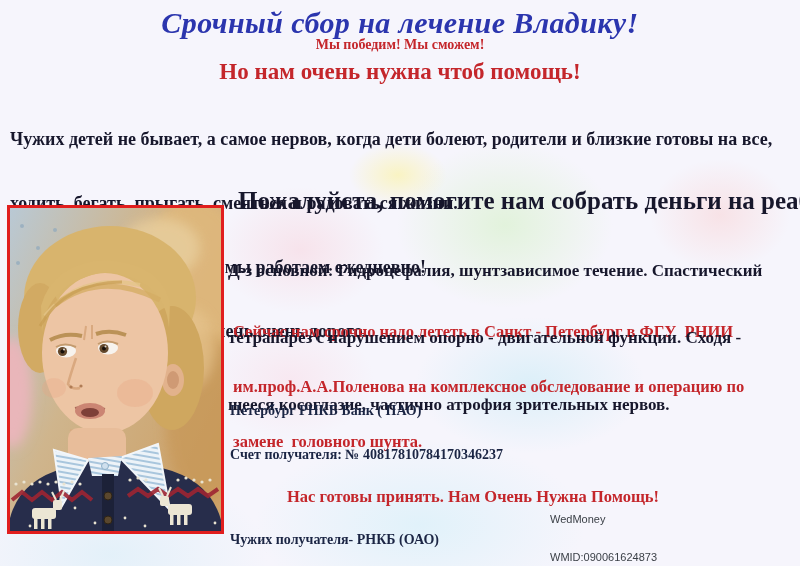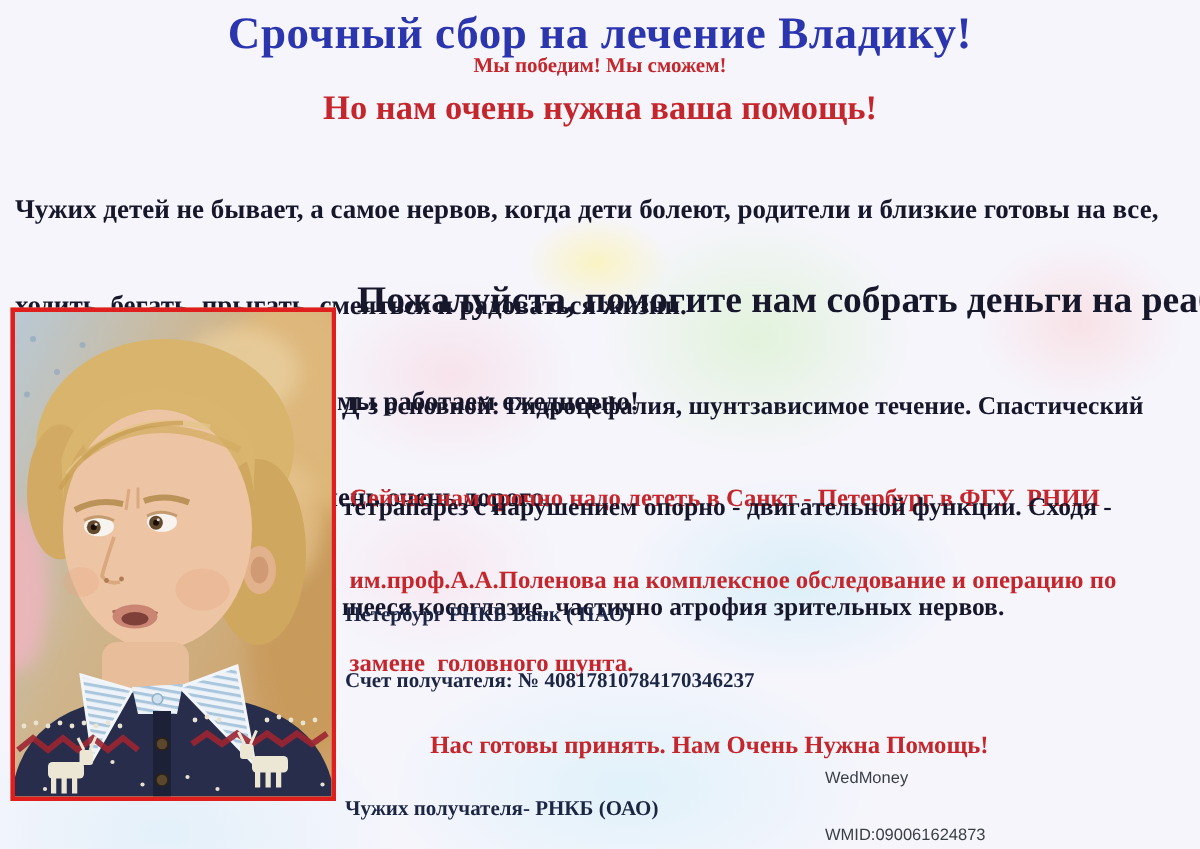--- a/index.html
+++ b/index.html
@@ -13,21 +13,21 @@
       radial-gradient(ellipse 150px 115px at 505px 225px, rgba(206,240,188,.5), transparent 72%),
       radial-gradient(ellipse 100px 80px at 720px 215px, rgba(250,198,198,.4), transparent 70%),
       radial-gradient(ellipse 160px 95px at 530px 385px, rgba(193,233,245,.5), transparent 72%),
       radial-gradient(ellipse 120px 85px at 290px 380px, rgba(250,213,224,.4), transparent 70%),
       radial-gradient(ellipse 230px 120px at 420px 525px, rgba(203,238,248,.5), transparent 72%),
       radial-gradient(ellipse 220px 120px at 110px 555px, rgba(205,235,246,.45), transparent 72%),
       #f6f5fc;
   }
   .abs{position:absolute;}
   .center{left:0;width:800px;text-align:center;}
-  .title{top:6px;font-size:30px;color:#2b35ae;letter-spacing:.4px;}
+  .title{top:6px;font-size:30px;color:#2b35ae;letter-spacing:.4px;font-style:italic;}
   .sub1{top:37px;font-size:14px;color:#c4262b;}
   .sub2{top:59px;font-size:23px;color:#c4262b;}
   .intro{top:86px;left:10px;font-size:18px;line-height:21.4px;color:#17172c;white-space:pre;}
   .intro .indent{padding-left:36px;}
   .plea{top:187px;left:238px;font-size:25px;color:#17172c;white-space:pre;text-align:center;}
   .diagnosis{top:215px;left:228px;font-size:17px;line-height:22.4px;color:#17172c;white-space:pre;}
   .urgent{top:286px;left:233px;font-size:16.5px;line-height:18.4px;color:#c4262b;white-space:pre;}
   .urgent .closing{width:480px;text-align:center;}
   .bank{top:374px;left:230px;font-size:14px;line-height:14.8px;color:#1b2544;white-space:pre;}
   .card{top:502px;left:230px;font-size:14px;line-height:15.2px;color:#1b2544;white-space:pre;}
@@ -37,21 +37,21 @@
         border:3px solid #e11e1e;box-sizing:border-box;background:#cdb089;}
   figure.photo svg{display:block;width:100%;height:100%;}
 </style>
 </head>
 <body>
 
 <div class="flyer">
 
   <div class="abs center title">Срочный сбор на лечение Владику!</div>
   <div class="abs center sub1">Мы победим! Мы сможем!</div>
-  <div class="abs center sub2">Но нам очень нужна ваша помощь!</div>
+  <div class="abs center sub2">Но нам очень нужна чтоб помощь!</div>
 
   <div class="abs intro">
     <div>Чужих детей не бывает, а самое нервов, когда дети болеют, родители и близкие готовы на все,</div>
     <div>ходить, бегать, прыгать, смеяться и радоваться жизни.</div>
     <div class="indent">Мы очень стараемся, мы работаем ежедневно!</div>
     <div>Но реабилитация стоит очень очень дорого.</div>
   </div>
 
   <figure class="photo">
     <svg viewBox="0 0 211 323" preserveAspectRatio="none" aria-hidden="true">

